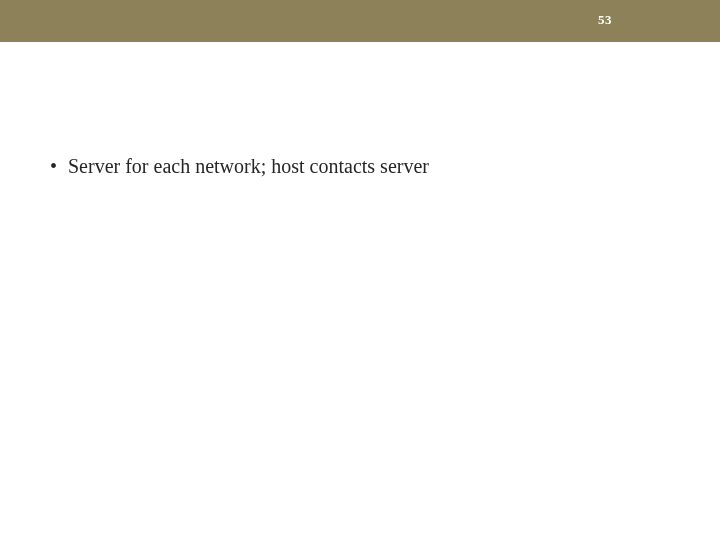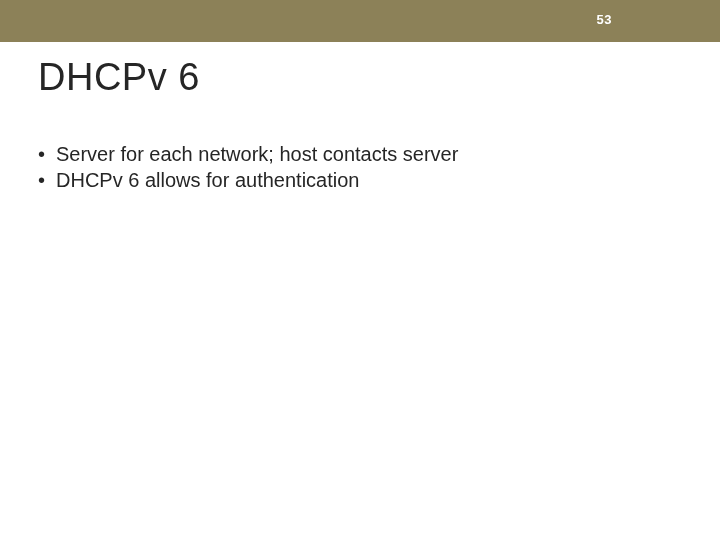--- a/index.html
+++ b/index.html
@@ -9,20 +9,21 @@
     height: 540px;
     font-family: Arial, Helvetica, sans-serif;
     background: #ffffff;
     overflow: hidden;
   }
   .slide {
     position: relative;
     width: 720px;
     height: 540px;
     box-sizing: border-box;
+    font-family: Liberation Serif, serif;
   }
   .header-bar {
     position: absolute;
     top: 0;
     left: 0;
     width: 720px;
     height: 42px;
     background: #8c8158;
   }
   .page-number {
@@ -48,37 +49,35 @@
     top: 142px;
     left: 38px;
     right: 30px;
     font-size: 20px;
     color: #262626;
     line-height: 1.28;
   }
   .bullet {
     position: relative;
     padding-left: 18px;
-    margin: 0;
+    margin: 12px;
   }
   .bullet::before {
     content: "•";
     position: absolute;
     left: 0;
     top: 0;
     color: #262626;
   }
 </style>
 </head>
 <body>
 
 <div class="slide">
   <div class="header-bar">
     <div class="page-number">53</div>
   </div>
 
-  <div class="title">DHCPv 6</div>
 
   <div class="bullets">
     <p class="bullet">Server for each network; host contacts server</p>
-    <p class="bullet">DHCPv 6 allows for authentication</p>
   </div>
 </div>
 
 </body></html>

